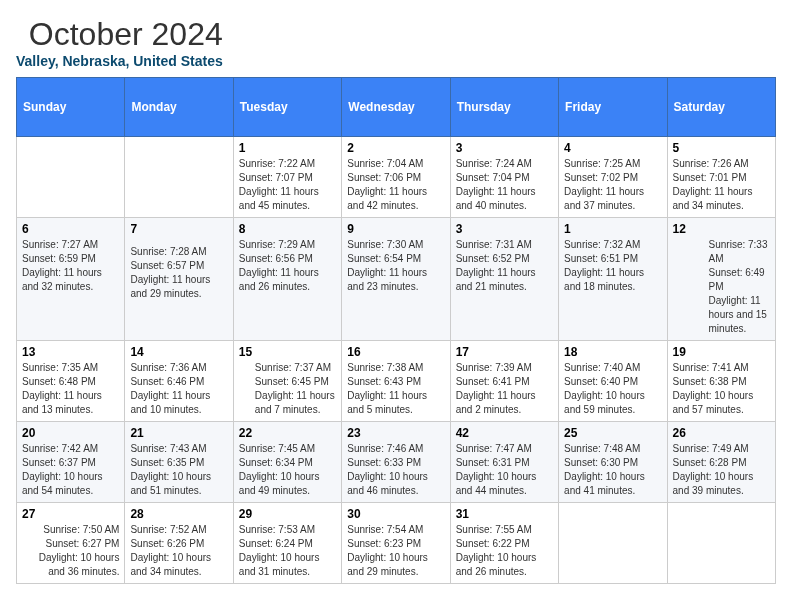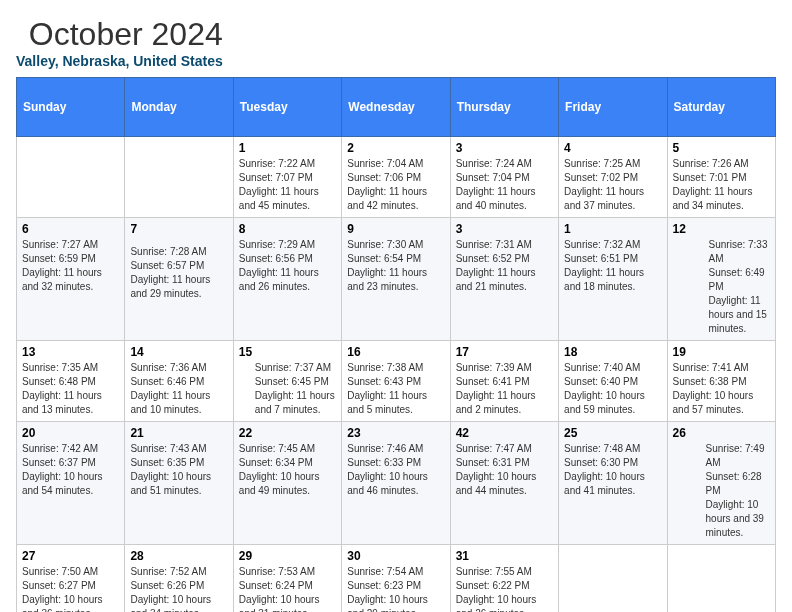--- a/index.html
+++ b/index.html
@@ -264,29 +264,29 @@
 Daylight: 10 hours and 44 minutes.</div>
         </td>
         <td>
           <span class="day-number">25</span>
           <div class="day-info" style="white-space: pre-line;">Sunrise: 7:48 AM
 Sunset: 6:30 PM
 Daylight: 10 hours and 41 minutes.</div>
         </td>
         <td>
           <span class="day-number">26</span>
-          <div class="day-info" style="white-space: pre-line; margin-left: 33px;">Sunrise: 7:49 AM
+          <div class="day-info" style="white-space: pre-line;">Sunrise: 7:49 AM
 Sunset: 6:28 PM
 Daylight: 10 hours and 39 minutes.</div>
         </td>
       </tr>
       <tr>
         <td>
           <span class="day-number">27</span>
-          <div class="day-info" style="white-space: pre-line;">Sunrise: 7:50 AM
+          <div class="day-info" style="white-space: pre-line; text-align: right;">Sunrise: 7:50 AM
 Sunset: 6:27 PM
 Daylight: 10 hours and 36 minutes.</div>
         </td>
         <td>
           <span class="day-number">28</span>
           <div class="day-info" style="white-space: pre-line;">Sunrise: 7:52 AM
 Sunset: 6:26 PM
 Daylight: 10 hours and 34 minutes.</div>
         </td>
         <td>

